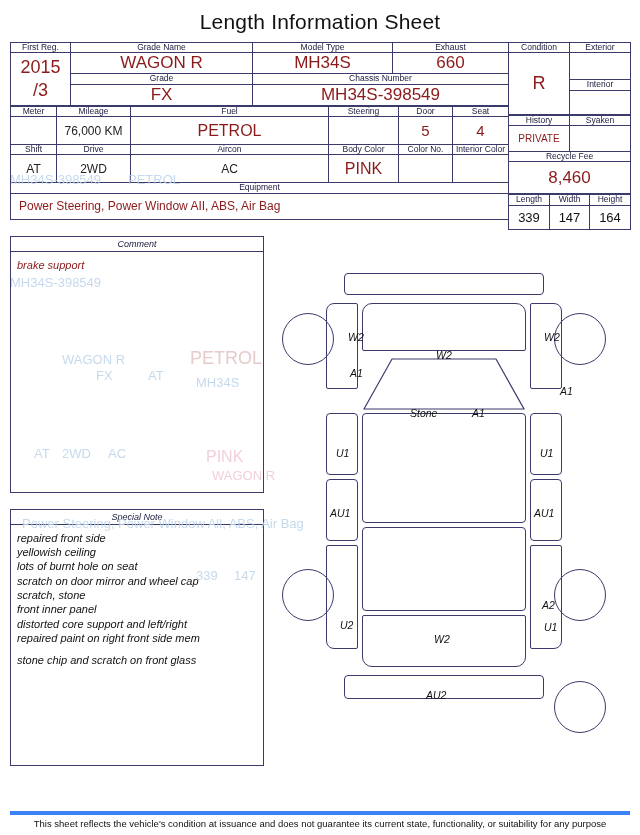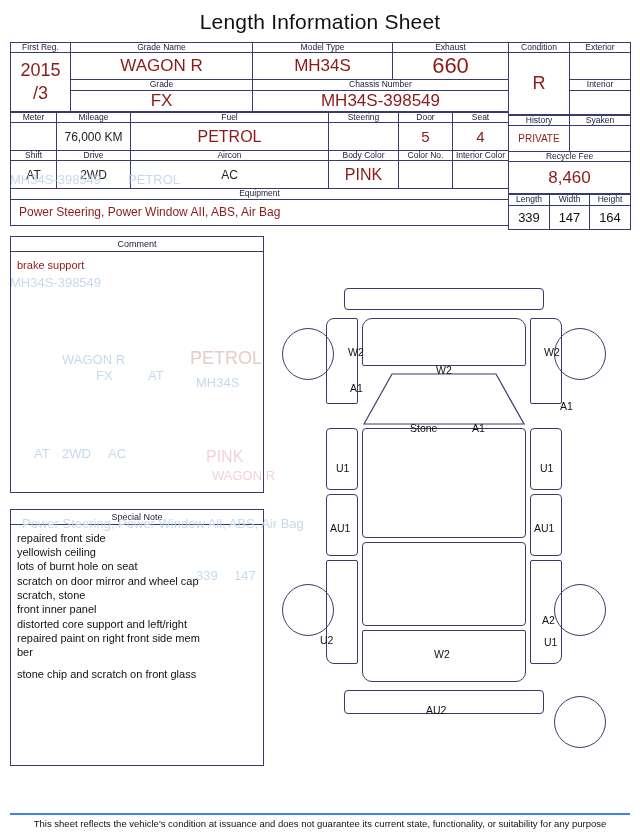--- a/index.html
+++ b/index.html
@@ -78,21 +78,22 @@
     display: flex;
     align-items: flex-start;
   }
   .top-left { width: 498px; }
   .top-right { width: 122px; }
 
   
   .mid-wrap {
     display: flex;
     margin-top: 6px;
-    align-items: flex-end;
+    align-items: center;
+    font-style: italic;
   }
   .notes-col { width: 254px; }
   .diagram-col {
     width: 366px;
     position: relative;
     height: 500px;
   }
   .box {
     border: 1px solid #3b3b6b;
     box-sizing: border-box;
@@ -117,21 +118,21 @@
     font-size: 11px;
     color: #111;
     line-height: 1.3;
   }
   .special-body div { white-space: nowrap; }
   .footer {
     position: absolute;
     left: 10px;
     right: 10px;
     bottom: 6px;
-    border-top: 2px solid #3b82f6;
+    border-top: 4px solid #3b82f6;
     font-size: 9.5px;
     color: #111;
     padding-top: 3px;
     text-align: center;
   }
   
   .wm {
     position: absolute;
     color: #bcd3ea;
     font-size: 13px;
@@ -185,21 +186,21 @@
           <td class="lbl">Model Type</td>
           <td class="lbl">Exhaust</td>
         </tr>
         <tr>
           <td rowspan="3" style="vertical-align:middle">
             <div class="val-lg">2015</div>
             <div class="val-lg" style="padding-top:0">/3</div>
           </td>
           <td class="val" style="font-size:17px">WAGON R</td>
           <td class="val" style="font-size:17px">MH34S</td>
-          <td class="val" style="font-size:22px">660</td>
+          <td class="val" style="font-size:17px">660</td>
         </tr>
         <tr>
           <td class="lbl">Grade</td>
           <td class="lbl" colspan="2">Chassis Number</td>
         </tr>
         <tr>
           <td class="val" style="font-size:17px">FX</td>
           <td class="val" colspan="2" style="font-size:17px">MH34S-398549</td>
         </tr>
       </tbody>
@@ -337,21 +338,20 @@
         <div class="box-head">Special Note</div>
         <div class="special-body">
           <div>repaired front side</div>
           <div>yellowish ceiling</div>
           <div>lots of burnt hole on seat</div>
           <div>scratch on door mirror and wheel cap</div>
           <div>scratch, stone</div>
           <div>front inner panel</div>
           <div>distorted core support and left/right</div>
           <div>repaired paint on right front side mem</div>
-          <div>ber</div>
           <div style="margin-top:8px">stone chip and scratch on front glass</div>
         </div>
       </div>
     </div>
 
     <div class="diagram-col">
 
       <div class="panel" style="left:80px;top:22px;width:200px;height:22px;"></div>
 
       <div class="panel" style="left:98px;top:52px;width:164px;height:48px;border-radius:10px 10px 2px 2px;"></div>
@@ -394,21 +394,21 @@
       <div class="mark" style="left:172px;top:98px;">W2</div>
       <div class="mark" style="left:280px;top:80px;">W2</div>
       <div class="mark" style="left:86px;top:116px;">A1</div>
       <div class="mark" style="left:296px;top:134px;">A1</div>
       <div class="mark" style="left:146px;top:156px;">Stone</div>
       <div class="mark" style="left:208px;top:156px;">A1</div>
       <div class="mark" style="left:72px;top:196px;">U1</div>
       <div class="mark" style="left:276px;top:196px;">U1</div>
       <div class="mark" style="left:66px;top:256px;">AU1</div>
       <div class="mark" style="left:270px;top:256px;">AU1</div>
-      <div class="mark" style="left:56px;top:368px;">U2</div>
+      <div class="mark" style="left:76px;top:368px;">U2</div>
       <div class="mark" style="left:278px;top:348px;">A2</div>
       <div class="mark" style="left:280px;top:370px;">U1</div>
       <div class="mark" style="left:170px;top:382px;">W2</div>
       <div class="mark" style="left:162px;top:438px;">AU2</div>
     </div>
   </div>
 
   <div>
     <div class="wm" style="left:10px;top:172px;">MH34S-398549</div>
     <div class="wm" style="left:128px;top:172px;">PETROL</div>

